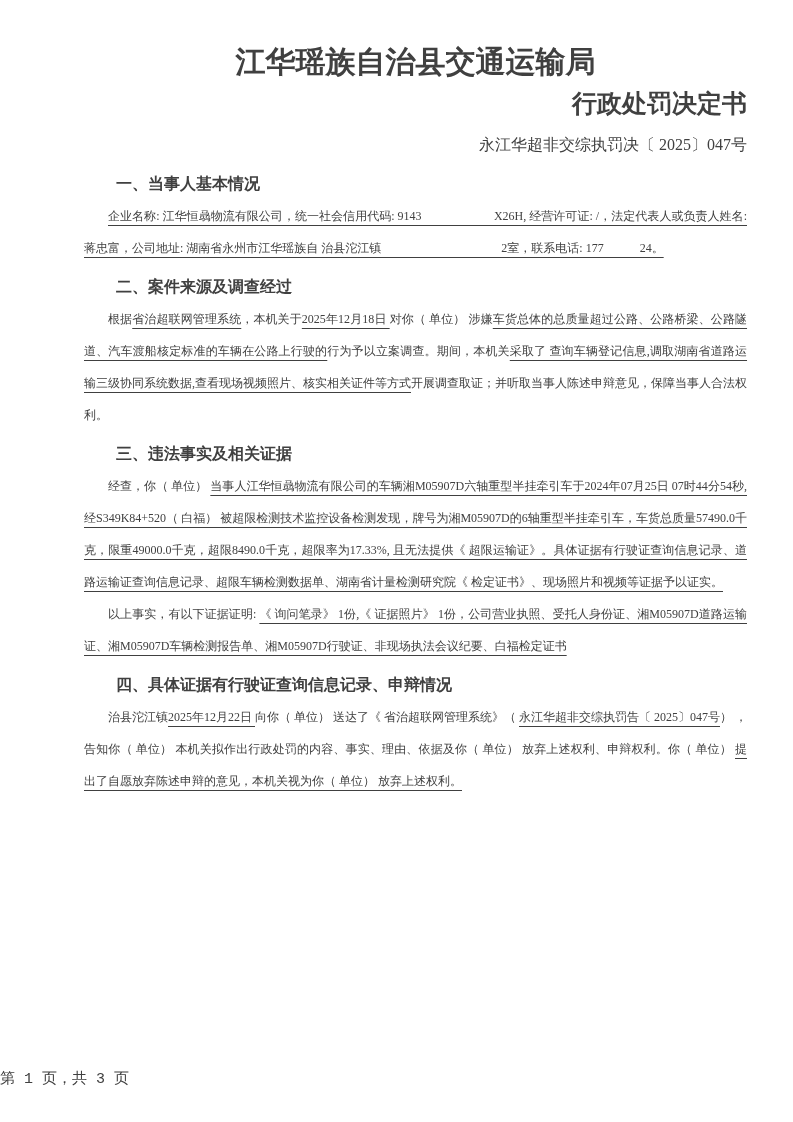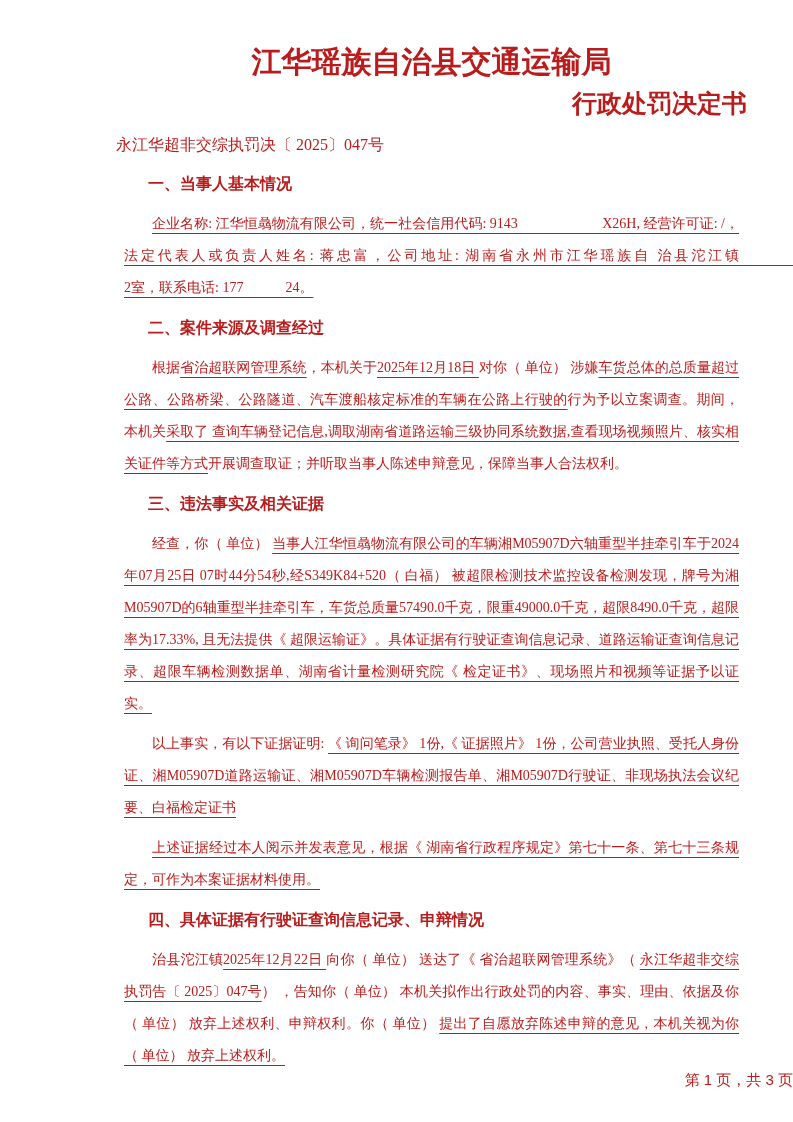--- a/index.html
+++ b/index.html
@@ -7,22 +7,22 @@
     padding: 0;
     background: #e8e8e8;
   }
   .page {
     position: relative;
     width: 793px;
     height: 1122px;
     margin: 0 auto;
     background: #ffffff;
     box-sizing: border-box;
-    padding: 34px 46px 0 116px;
-    color: #b91c1c;
+    padding: 34px 46px 0 84px;
+    color: #404040;
     overflow: hidden;
     font-family: "Liberation Serif", "DejaVu Serif", serif;
   }
   .title1 {
     margin: 8px 0 0 0;
     text-align: center;
     font-size: 30px;
     line-height: 40px;
     font-weight: 900;
     letter-spacing: 0px;
@@ -31,73 +31,72 @@
   .title2 {
     margin: 4px 0 0 0;
     text-align: right;
     font-size: 25px;
     line-height: 36px;
     font-weight: 900;
     font-family: "Liberation Serif", "DejaVu Serif", serif;
   }
   .docnum {
     margin-top: 12px;
-    text-align: left;
+    text-align: right;
     font-size: 16px;
     line-height: 22px;
   }
   .body-block {
     margin-top: 12px;
     font-size: 18px;
     line-height: 32px;
   }
   .sec-heading {
     margin: 7px 0 0 0;
     text-indent: 2em;
     font-size: 16px;
     line-height: 32px;
     font-weight: 700;
     font-family: "Liberation Sans", "DejaVu Sans", sans-serif;
   }
   .para {
-    margin: 8px;
+    margin: 0;
     text-indent: 2em;
     text-align: justify;
-    font-size: 14px;
+    font-size: 12px;
     line-height: 32px;
   }
   .para span.u {
     text-decoration: underline;
     text-decoration-thickness: 1px;
     text-underline-offset: 5px;
   }
   .footer {
     position: absolute;
     left: 0;
     bottom: 32px;
     width: 100%;
-    text-align: right;
+    text-align: left;
     font-size: 15px;
     line-height: 20px;
-    font-family: Liberation Sans, sans-serif;
+    font-family: Liberation Mono, monospace;
   }
 </style>
 </head>
 <body>
 
 <div class="page">
   <h1 class="title1">江华瑶族自治县交通运输局</h1>
   <h1 class="title2">行政处罚决定书</h1>
   <div class="docnum">永江华超非交综执罚决〔 2025〕047号</div>
   <main class="body-block" id="doc-body">
       <h2 class="sec-heading">一、当事人基本情况</h2>
       <p class="para"><span class="u">企业名称: 江华恒骉物流有限公司，统一社会信用代码: 9143　　　　　　X26H, 经营许可证: /，法定代表人或负责人姓名: 蒋忠富，公司地址: 湖南省永州市江华瑶族自 治县沱江镇　　　　　　　　　　2室，联系电话: 177　　　24。</span></p>
       <h2 class="sec-heading">二、案件来源及调查经过</h2>
       <p class="para"><span class="plain">根据</span><span class="u">省治超联网管理系统</span><span class="plain">，本机关于</span><span class="u">2025年12月18日 </span><span class="plain">对你（ 单位） 涉嫌</span><span class="u">车货总体的总质量超过公路、公路桥梁、公路隧道、汽车渡船核定标准的车辆在公路上行驶的</span><span class="plain">行为予以立案调查。期间，本机关</span><span class="u">采取了 查询车辆登记信息,调取湖南省道路运输三级协同系统数据,查看现场视频照片、核实相关证件等方式</span><span class="plain">开展调查取证；并听取当事人陈述申辩意见，保障当事人合法权利。</span></p>
       <h2 class="sec-heading">三、违法事实及相关证据</h2>
       <p class="para"><span class="plain">经查，你（ 单位） </span><span class="u">当事人江华恒骉物流有限公司的车辆湘M05907D六轴重型半挂牵引车于2024年07月25日  07时44分54秒,经S349K84+520（ 白福） 被超限检测技术监控设备检测发现，牌号为湘M05907D的6轴重型半挂牵引车，车货总质量57490.0千克，限重49000.0千克，超限8490.0千克，超限率为17.33%, 且无法提供《 超限运输证》。具体证据有行驶证查询信息记录、道路运输证查询信息记录、超限车辆检测数据单、湖南省计量检测研究院《 检定证书》、现场照片和视频等证据予以证实。</span></p>
       <p class="para"><span class="plain">以上事实，有以下证据证明: </span><span class="u">《 询问笔录》 1份,《 证据照片》 1份，公司营业执照、受托人身份证、湘M05907D道路运输证、湘M05907D车辆检测报告单、湘M05907D行驶证、非现场执法会议纪要、白福检定证书</span></p>
-      <p class="para"><span class="u">上述证据经过本人阅示并发表意见，根据《 湖南省行政程序规定》第七十一条、第七十三条规定，可作为本案证据材料使用。</span></p>
       <h2 class="sec-heading">四、具体证据有行驶证查询信息记录、申辩情况</h2>
       <p class="para"><span class="plain">治县沱江镇</span><span class="u">2025年12月22日 </span><span class="plain">向你（ 单位） 送达了《 省治超联网管理系统》（ </span><span class="u">永江华超非交综执罚告〔 2025〕047号</span><span class="plain">） ，告知你（ 单位） 本机关拟作出行政处罚的内容、事实、理由、依据及你（ 单位） 放弃上述权利、申辩权利。你（ 单位） </span><span class="u">提出了自愿放弃陈述申辩的意见，本机关视为你（ 单位） 放弃上述权利。</span></p>
     </main>
   <div class="footer">第 1 页，共 3 页</div>
 </div>
 
 </body></html>

